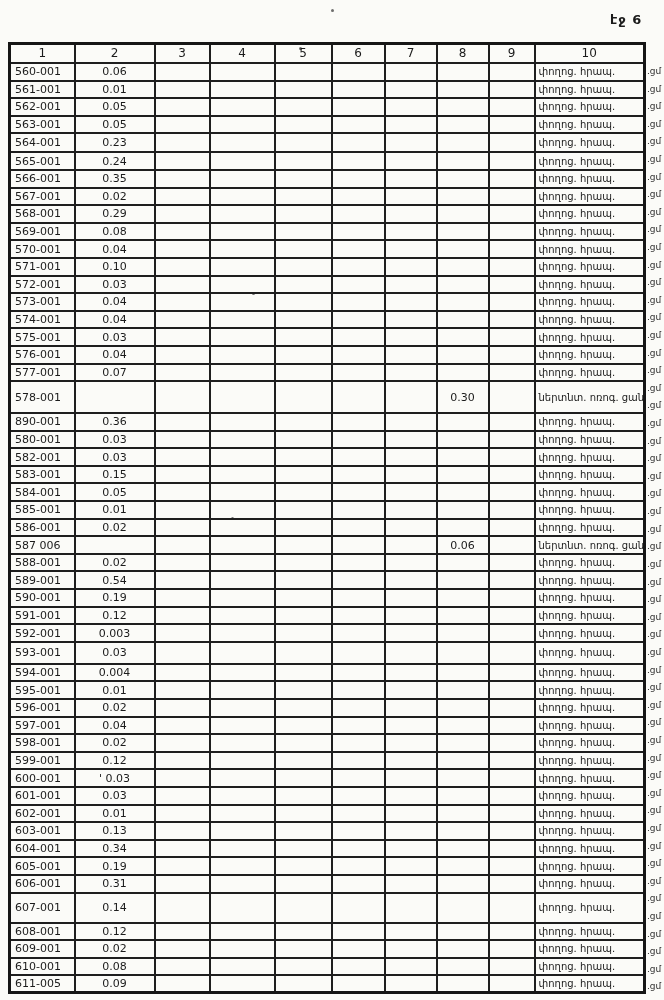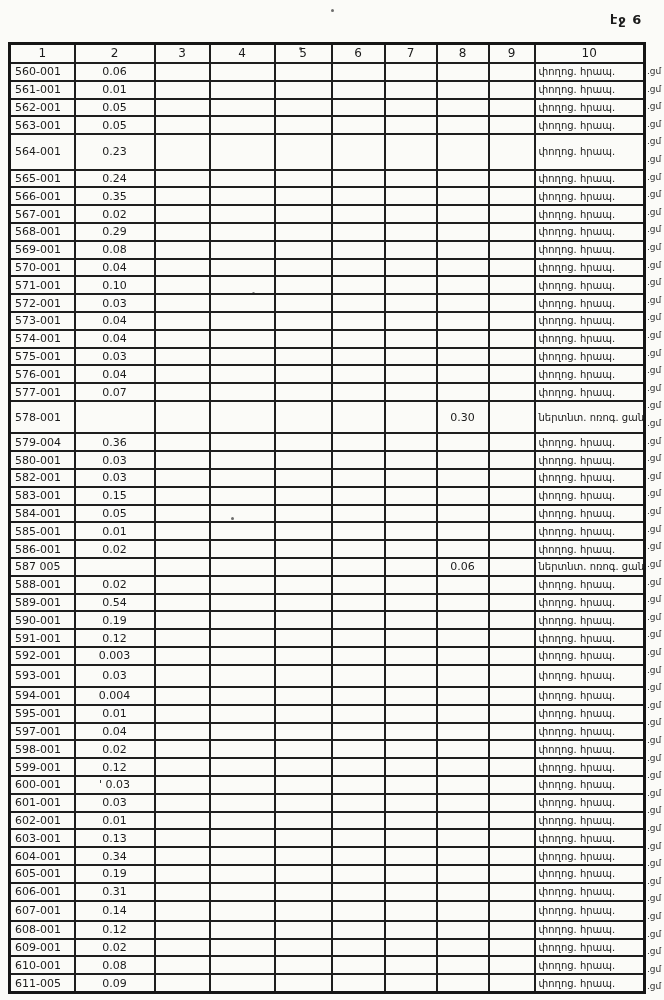--- a/index.html
+++ b/index.html
@@ -151,21 +151,21 @@
           <td class="c2">0.05</td>
           <td class="c3"></td>
           <td class="c4"></td>
           <td class="c5"></td>
           <td class="c6"></td>
           <td class="c7"></td>
           <td class="c8"></td>
           <td class="c9"></td>
           <td class="c10">փողոց. հրապ.</td>
         </tr>
-        <tr style="height: 35px;">
+        <tr style="height: 19px;">
           <td class="c1">564-001</td>
           <td class="c2">0.23</td>
           <td class="c3"></td>
           <td class="c4"></td>
           <td class="c5"></td>
           <td class="c6"></td>
           <td class="c7"></td>
           <td class="c8"></td>
           <td class="c9"></td>
           <td class="c10">փողոց. հրապ.</td>
@@ -332,21 +332,21 @@
           <td class="c3"></td>
           <td class="c4"></td>
           <td class="c5"></td>
           <td class="c6"></td>
           <td class="c7"></td>
           <td class="c8">0.30</td>
           <td class="c9"></td>
           <td class="c10">ներտնտ. ոռոգ. ցանց</td>
         </tr>
         <tr style="height: 17.6038px;">
-          <td class="c1">579-004</td>
+          <td class="c1">890-001</td>
           <td class="c2">0.36</td>
           <td class="c3"></td>
           <td class="c4"></td>
           <td class="c5"></td>
           <td class="c6"></td>
           <td class="c7"></td>
           <td class="c8"></td>
           <td class="c9"></td>
           <td class="c10">փողոց. հրապ.</td>
         </tr>
@@ -416,21 +416,21 @@
           <td class="c3"></td>
           <td class="c4"></td>
           <td class="c5"></td>
           <td class="c6"></td>
           <td class="c7"></td>
           <td class="c8"></td>
           <td class="c9"></td>
           <td class="c10">փողոց. հրապ.</td>
         </tr>
         <tr style="height: 17.6038px;">
-          <td class="c1">587 005</td>
+          <td class="c1">587 006</td>
           <td class="c2"></td>
           <td class="c3"></td>
           <td class="c4"></td>
           <td class="c5"></td>
           <td class="c6"></td>
           <td class="c7"></td>
           <td class="c8">0.06</td>
           <td class="c9"></td>
           <td class="c10">ներտնտ. ոռոգ. ցանց</td>
         </tr>
@@ -524,20 +524,32 @@
           <td class="c3"></td>
           <td class="c4"></td>
           <td class="c5"></td>
           <td class="c6"></td>
           <td class="c7"></td>
           <td class="c8"></td>
           <td class="c9"></td>
           <td class="c10">փողոց. հրապ.</td>
         </tr>
         <tr style="height: 17.6038px;">
+          <td class="c1">596-001</td>
+          <td class="c2">0.02</td>
+          <td class="c3"></td>
+          <td class="c4"></td>
+          <td class="c5"></td>
+          <td class="c6"></td>
+          <td class="c7"></td>
+          <td class="c8"></td>
+          <td class="c9"></td>
+          <td class="c10">փողոց. հրապ.</td>
+        </tr>
+        <tr style="height: 17.6038px;">
           <td class="c1">597-001</td>
           <td class="c2">0.04</td>
           <td class="c3"></td>
           <td class="c4"></td>
           <td class="c5"></td>
           <td class="c6"></td>
           <td class="c7"></td>
           <td class="c8"></td>
           <td class="c9"></td>
           <td class="c10">փողոց. հրապ.</td>
@@ -643,21 +655,21 @@
           <td class="c2">0.31</td>
           <td class="c3"></td>
           <td class="c4"></td>
           <td class="c5"></td>
           <td class="c6"></td>
           <td class="c7"></td>
           <td class="c8"></td>
           <td class="c9"></td>
           <td class="c10">փողոց. հրապ.</td>
         </tr>
-        <tr style="height: 20px;">
+        <tr style="height: 30px;">
           <td class="c1">607-001</td>
           <td class="c2">0.14</td>
           <td class="c3"></td>
           <td class="c4"></td>
           <td class="c5"></td>
           <td class="c6"></td>
           <td class="c7"></td>
           <td class="c8"></td>
           <td class="c9"></td>
           <td class="c10">փողոց. հրապ.</td>

